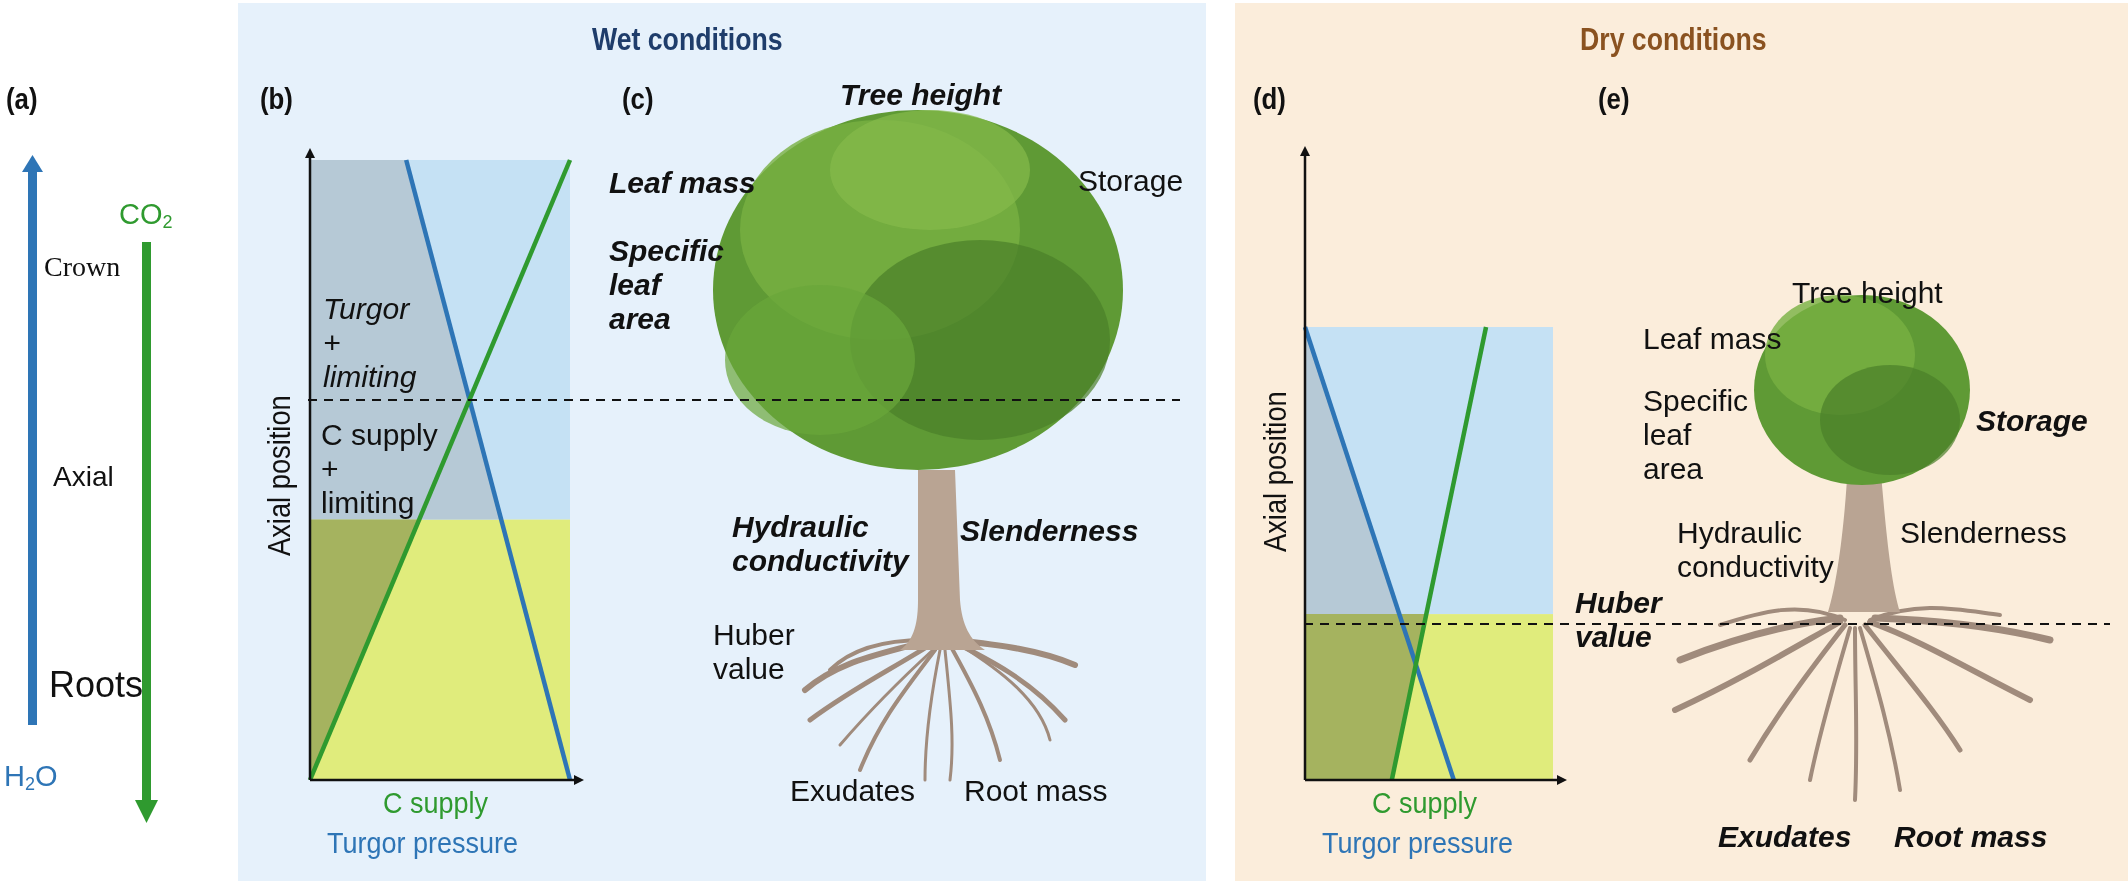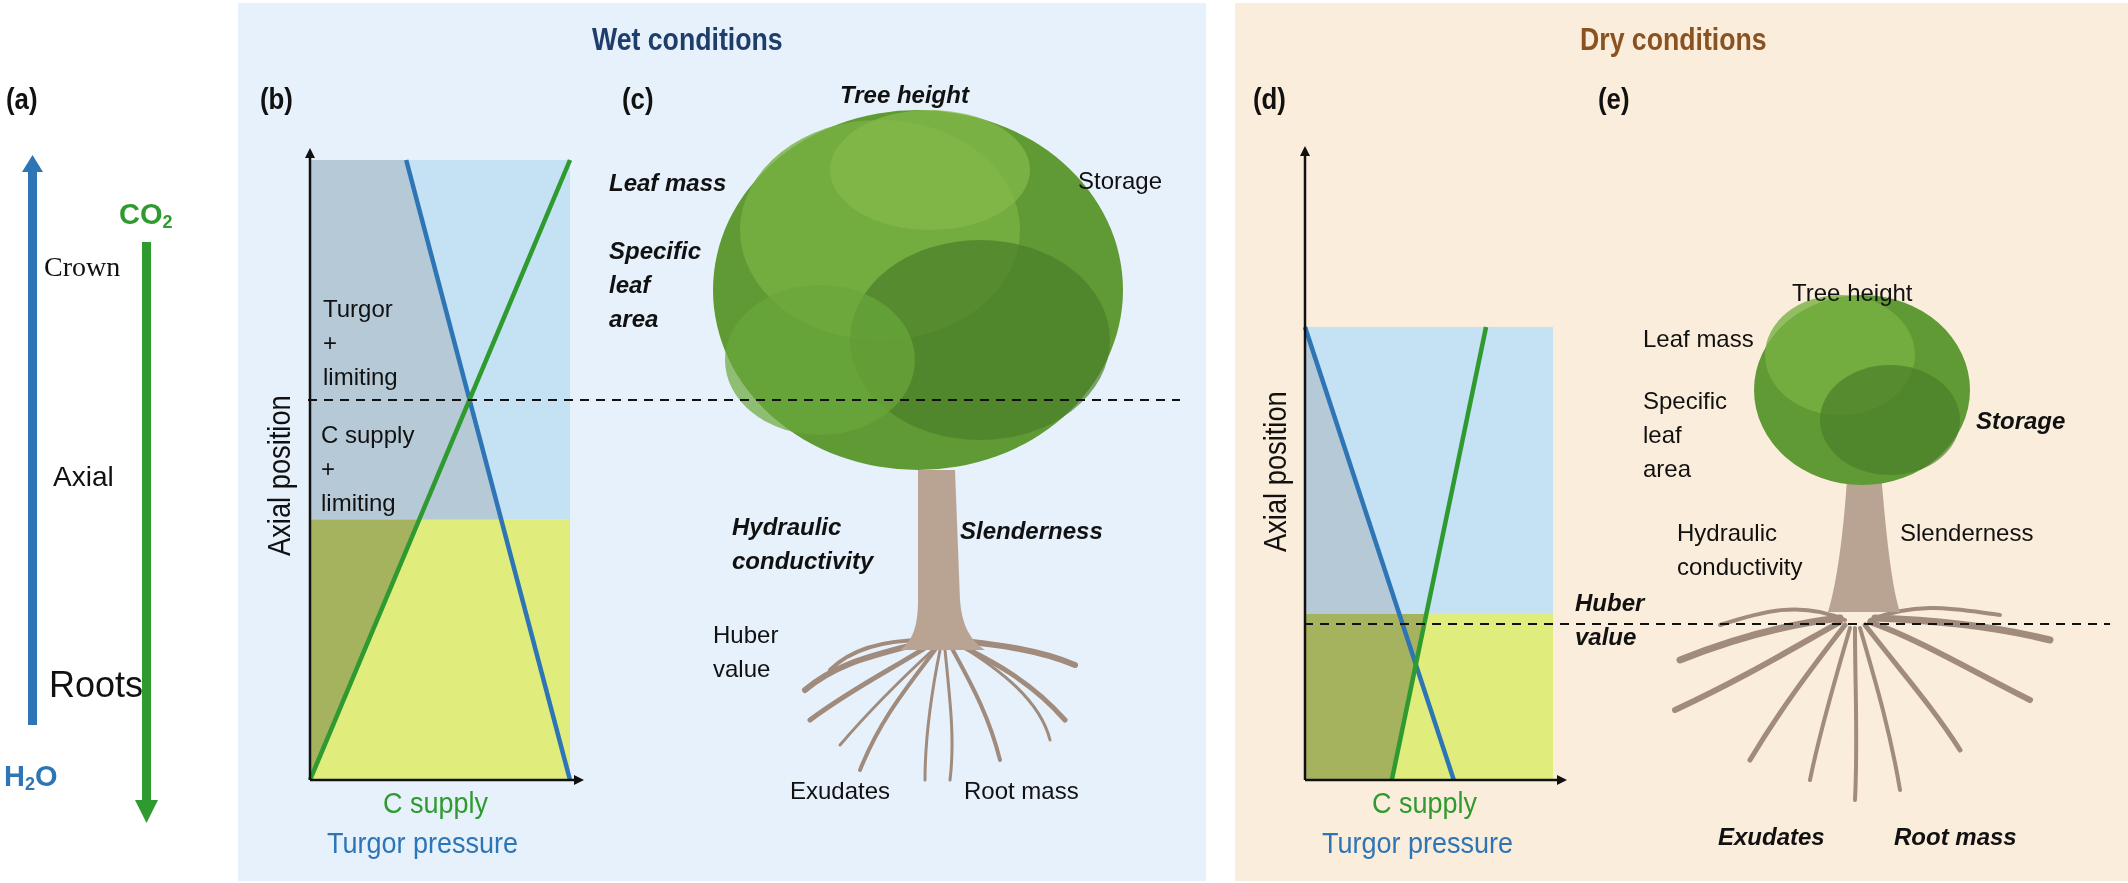--- a/index.html
+++ b/index.html
@@ -2,27 +2,27 @@
 <html><head>
 <meta charset="utf-8">
 <style>
   html, body { margin: 0; padding: 0; background: #ffffff; }
   body { width: 2128px; height: 883px; position: relative; overflow: hidden;
          font-family: "Liberation Sans", sans-serif; color: #111; }
   .panel-wet { position: absolute; left: 238px; top: 3px; width: 968px; height: 878px; background: #e6f1fb; }
   .panel-dry { position: absolute; left: 1235px; top: 3px; width: 893px; height: 878px; background: #fbeddb; }
   .cond-title { position: absolute; font-weight: bold; font-size: 31px; transform: scaleX(0.86); transform-origin: left top; white-space: nowrap; }
   .plabel { position: absolute; font-weight: bold; font-size: 30px; transform: scaleX(0.86); transform-origin: left top; }
-  .lbl { position: absolute; font-size: 24px; line-height: 34px; white-space: nowrap; }
+  .lbl { position: absolute; font-size: 30px; line-height: 34px; white-space: nowrap; }
   .lbl.bi { font-weight: bold; font-style: italic; }
   .lbl.ml { white-space: pre-line; }
   .axlab { position: absolute; font-size: 30px; transform: scaleX(0.9); transform-origin: left top; white-space: nowrap; }
   .ylab { position: absolute; font-size: 31px; transform-origin: left top; white-space: nowrap; }
   svg { position: absolute; left: 0; top: 0; }
-  .chem { position: absolute; font-weight: bold; font-size: 29px; white-space: nowrap; }
+  .chem { position: absolute; font-weight: normal; font-size: 29px; white-space: nowrap; }
   .chem sub { font-size: 18px; vertical-align: -4px; }
 </style>
 </head>
 <body>
 
 <div class="panel-wet"></div>
 <div class="panel-dry"></div>
 
 <div class="plabel" style="left:6px;top:82px;">(a)</div>
 <svg width="240" height="883" style="left:0;top:0;">
@@ -51,21 +51,21 @@
     <polygon points="310,160 406.2,160 501.204,519.6 310,519.6" fill="#b6c9d6"></polygon>
     <polygon points="310,519.6 419.2,519.6 310,780 310,780" fill="#a5b35f"></polygon>
     <line x1="406.2" y1="160" x2="570" y2="780" stroke="#2e75b6" stroke-width="4.5"></line>
     <line x1="310" y1="780" x2="570" y2="160" stroke="#2f9a2f" stroke-width="4.5"></line>
     <line x1="310" y1="780" x2="310" y2="156" stroke="#111" stroke-width="2.5"></line>
     <polygon points="305,158 315,158 310,148" fill="#111"></polygon>
     <line x1="310" y1="780" x2="576" y2="780" stroke="#111" stroke-width="2.5"></line>
     <polygon points="574,775 574,785 584,780" fill="#111"></polygon>
   </svg>
 <div class="ylab" style="left:262px;top:556px;transform:rotate(-90deg) scaleX(0.88);">Axial position</div>
-<div class="lbl ml" style="left:323px;top:292px;">Turgor
+<div class="lbl ml" style="left:323px;top:292px;font-style:italic;">Turgor
 +
 limiting</div>
 <div class="lbl ml" style="left:321px;top:418px;">C supply
 +
 limiting</div>
 <div class="axlab" style="left:383px;top:786px;color:#2f9a2f;">C supply</div>
 <div class="axlab" style="left:327px;top:826px;color:#2e75b6;">Turgor pressure</div>
 
 <svg width="2128" height="883">
   <g stroke="#a08b7c" fill="none" stroke-linecap="round">

